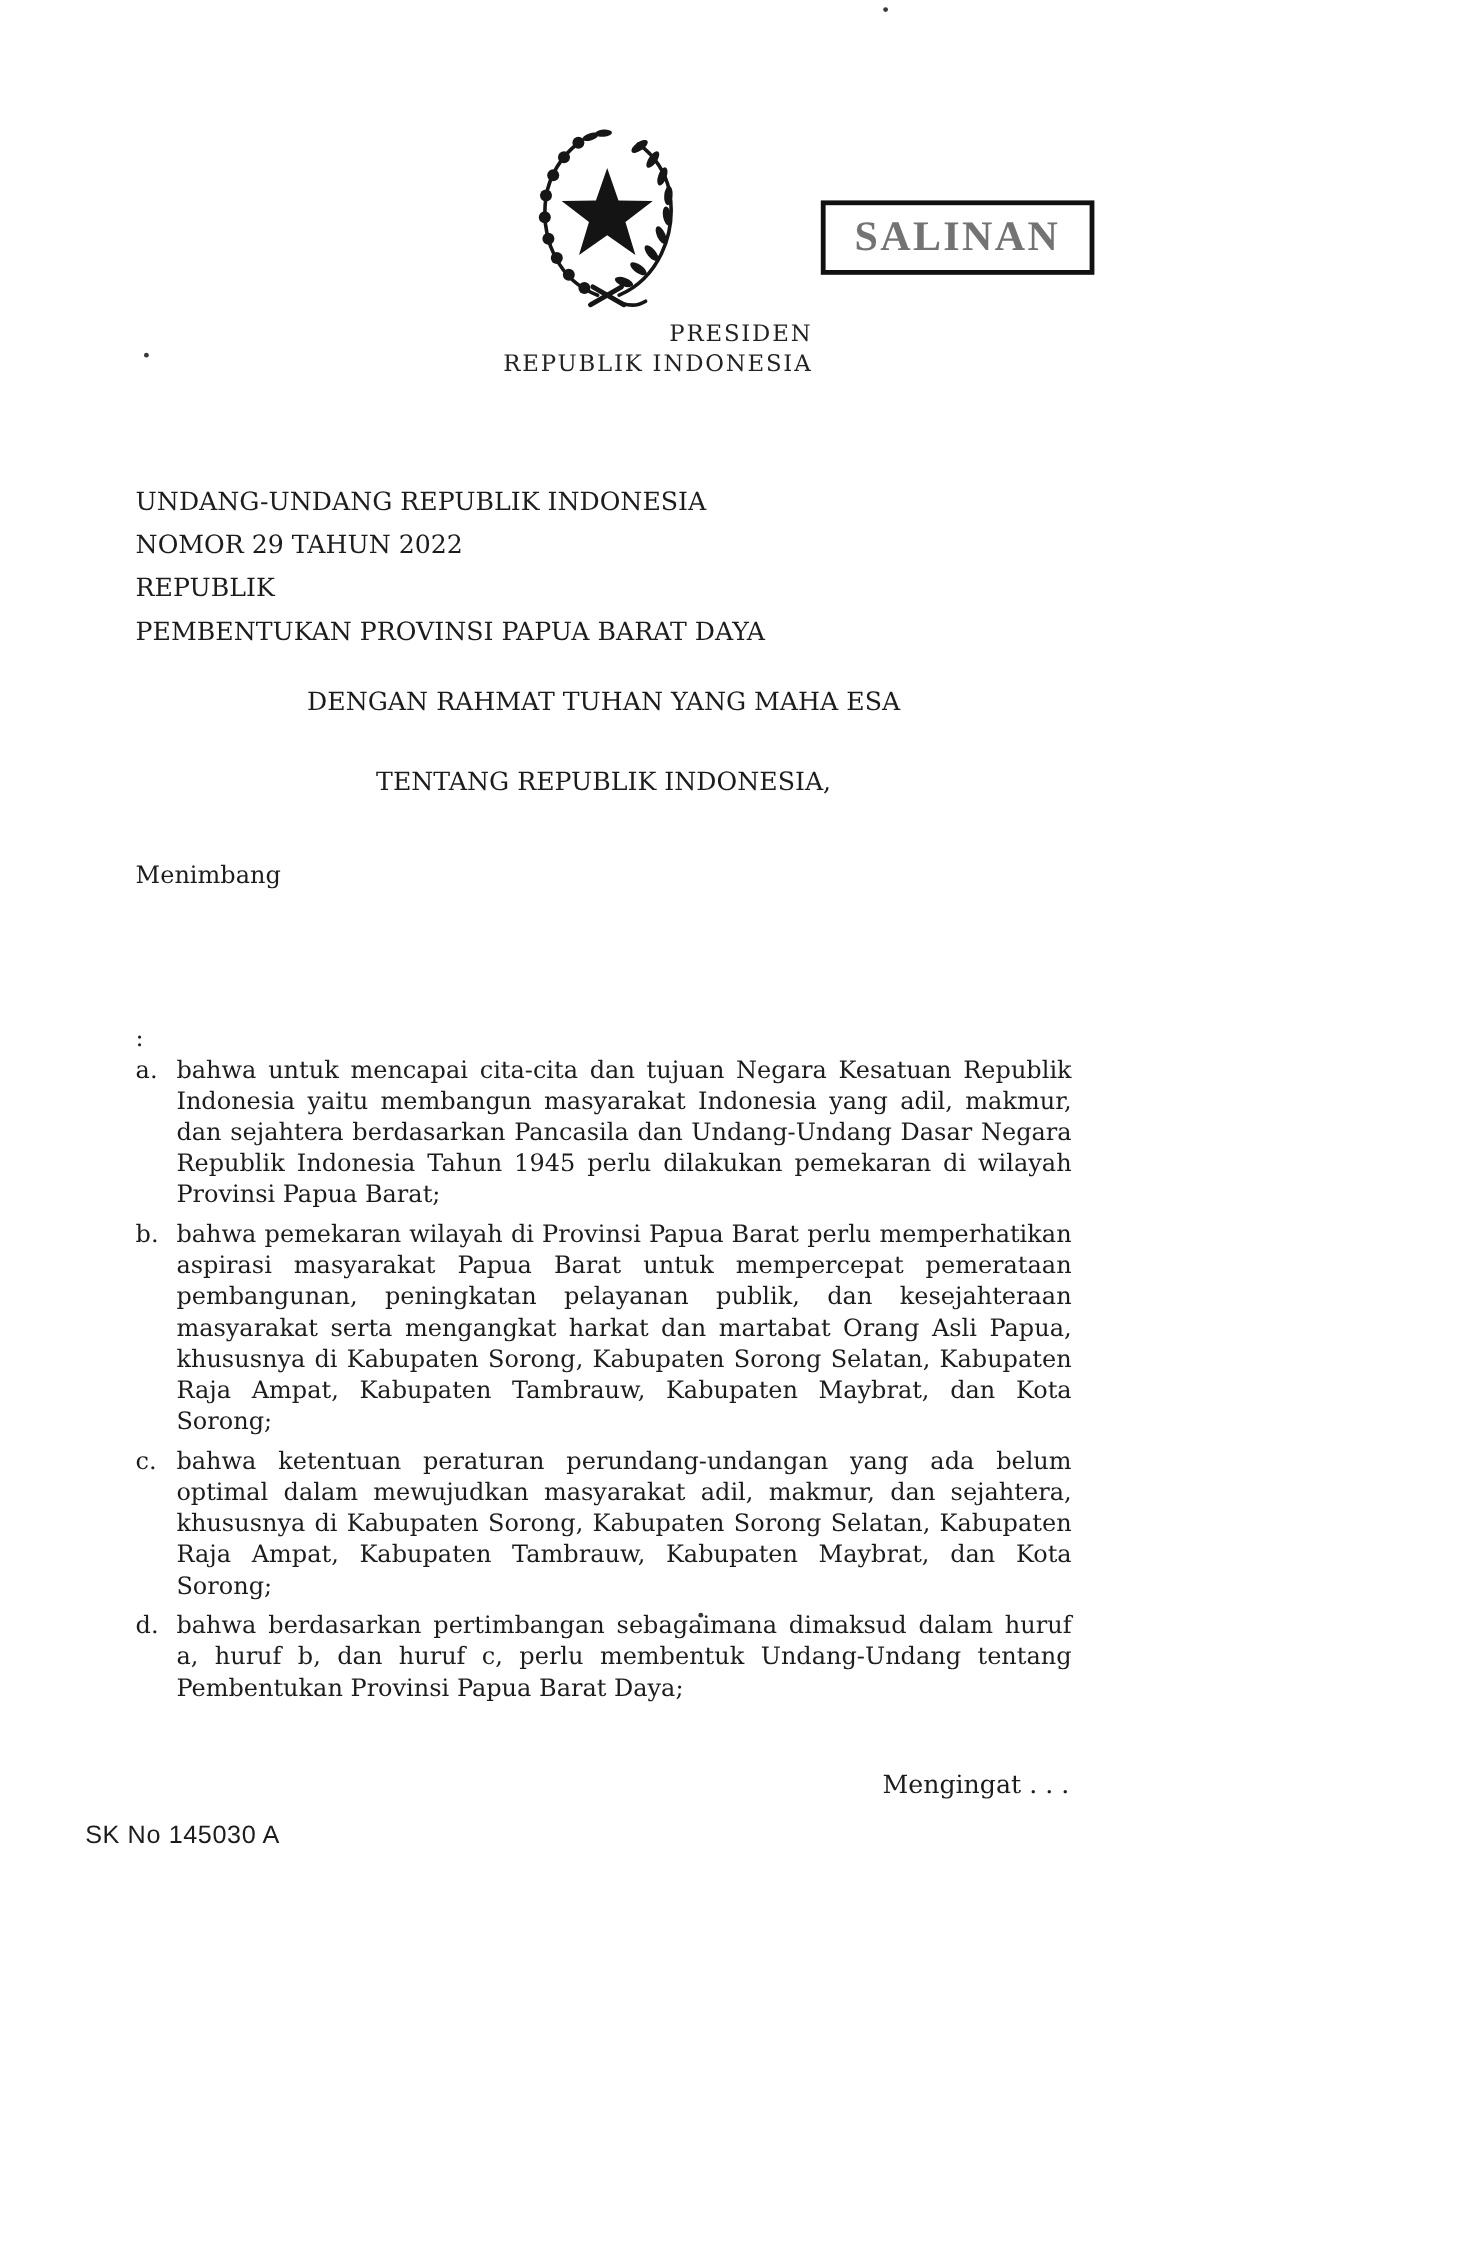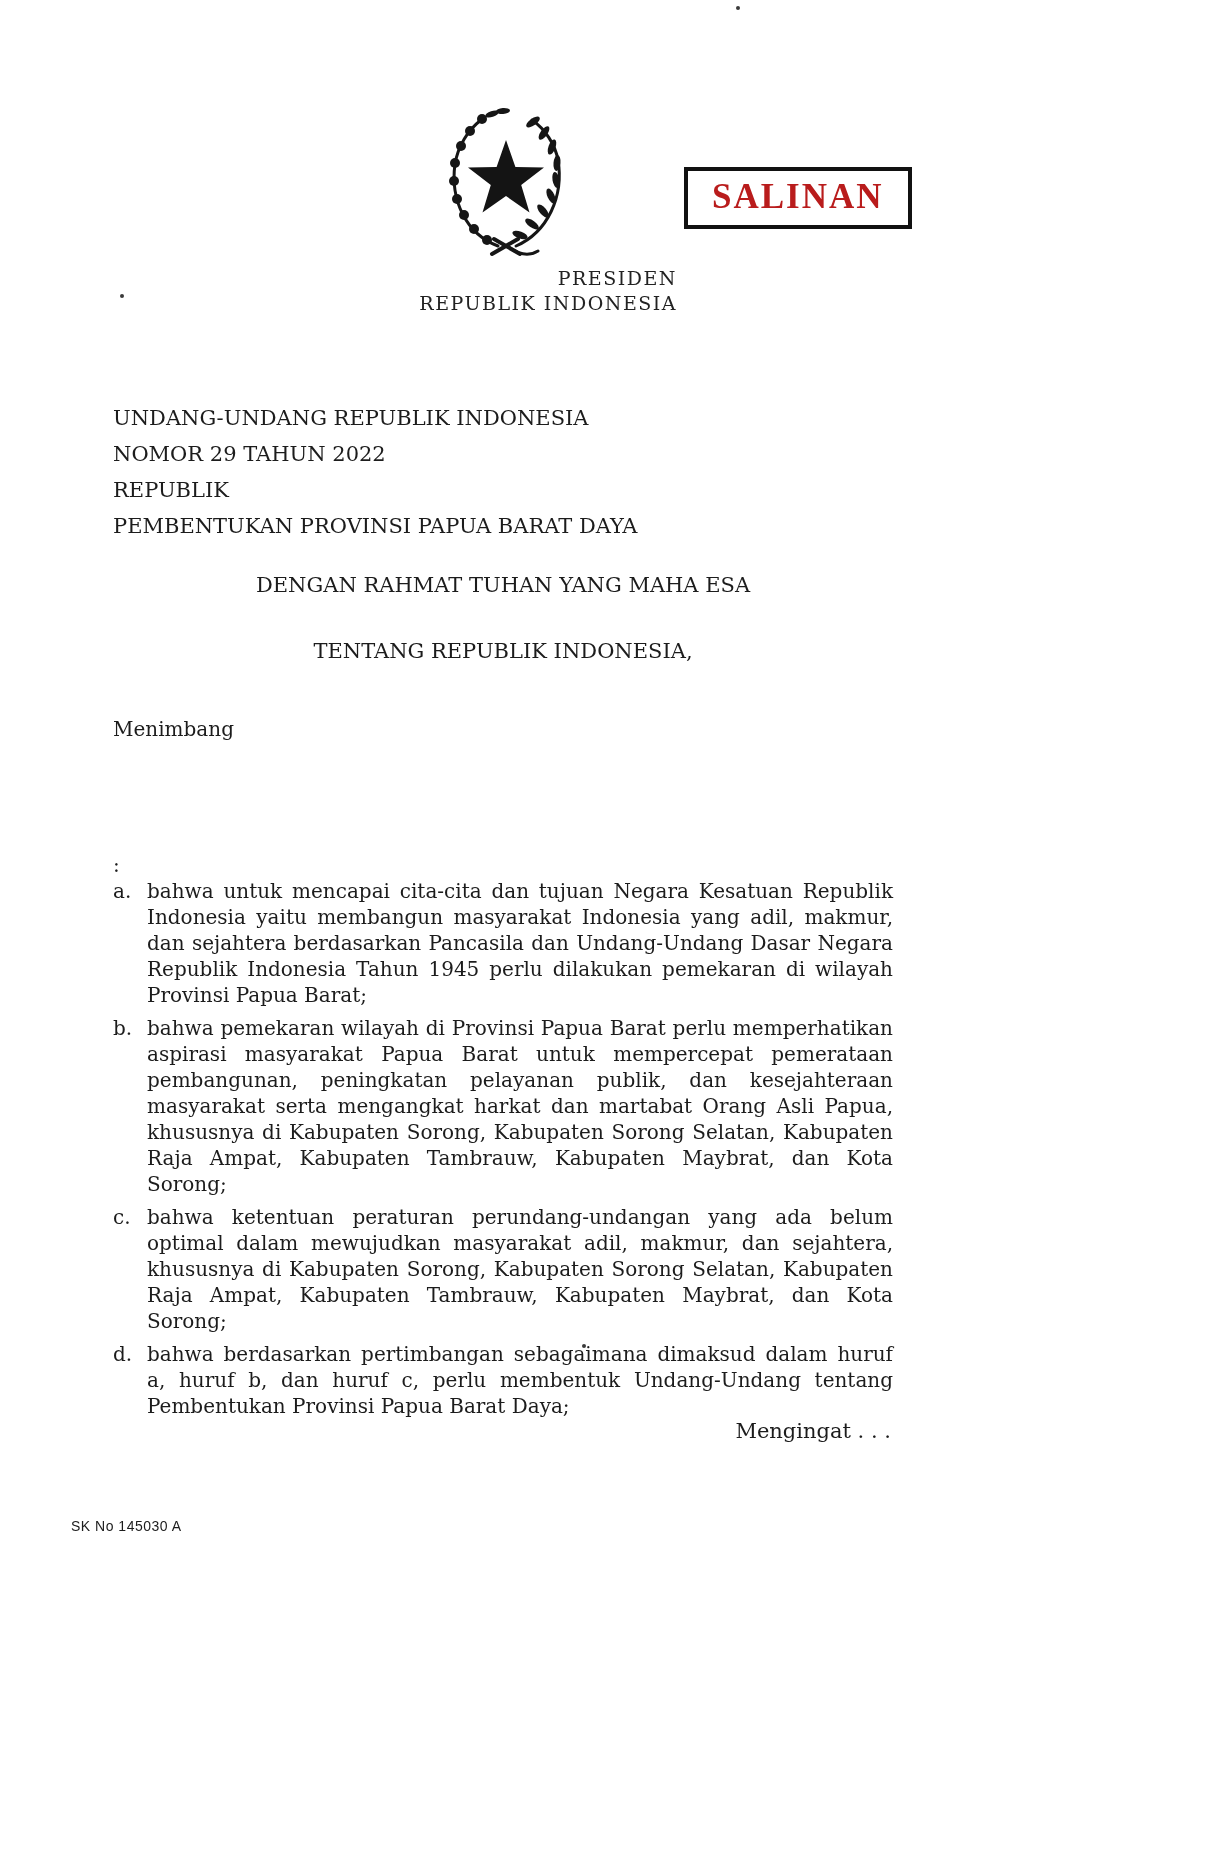--- a/index.html
+++ b/index.html
@@ -25,21 +25,21 @@
 
   
   .salinan {
     position: absolute; left: 684px; top: 167px;
     border: 4px solid #111;
     padding: 6px 24px 8px 24px;
     font-family: "Liberation Serif", serif;
     font-weight: bold;
     font-size: 35px;
     letter-spacing: 2px;
-    color: #b91c1c;
+    color: #737373;
   }
 
   
   .letterhead {
     position: absolute; left: 337px; top: 266px; width: 340px;
     text-align: right;
     font-size: 19px;
     line-height: 25px;
     letter-spacing: 1.5px;
     color: #222;
@@ -53,26 +53,26 @@
   .authority   { text-align: center; font-size: 21px; margin-top: 36px; line-height: 30px; }
 
   .considering { display: flex; margin-top: 50px; font-size: 20px; line-height: 26px; flex-direction: column; }
   .label-col { width: 136px; flex: 0 0 136px; }
   .colon-col { width: 26px;  flex: 0 0 26px; }
   .items-col { flex: 1; display: flex; flex-direction: column; gap: 7px; }
   .citem { display: flex; }
   .citem .letter { width: 34px; flex: 0 0 34px; }
   .citem .itext  { flex: 1; margin: 0; text-align: justify; }
 
-  .catchword { text-align: right; font-size: 21px; padding-right: 2px; }
+  .catchword { text-align: right; font-size: 21px; margin-top: 56px; padding-right: 2px; }
 
   .footer {
     position: absolute; left: 71px; top: 1518px;
     font-family: "Liberation Sans", sans-serif;
-    font-size: 14px;
+    font-size: 21px;
     color: #1c1c1c;
     letter-spacing: 0.5px;
   }
 </style>
 </head>
 <body>
 
 <div class="page">
 
   <span class="dot dot-top"></span>

